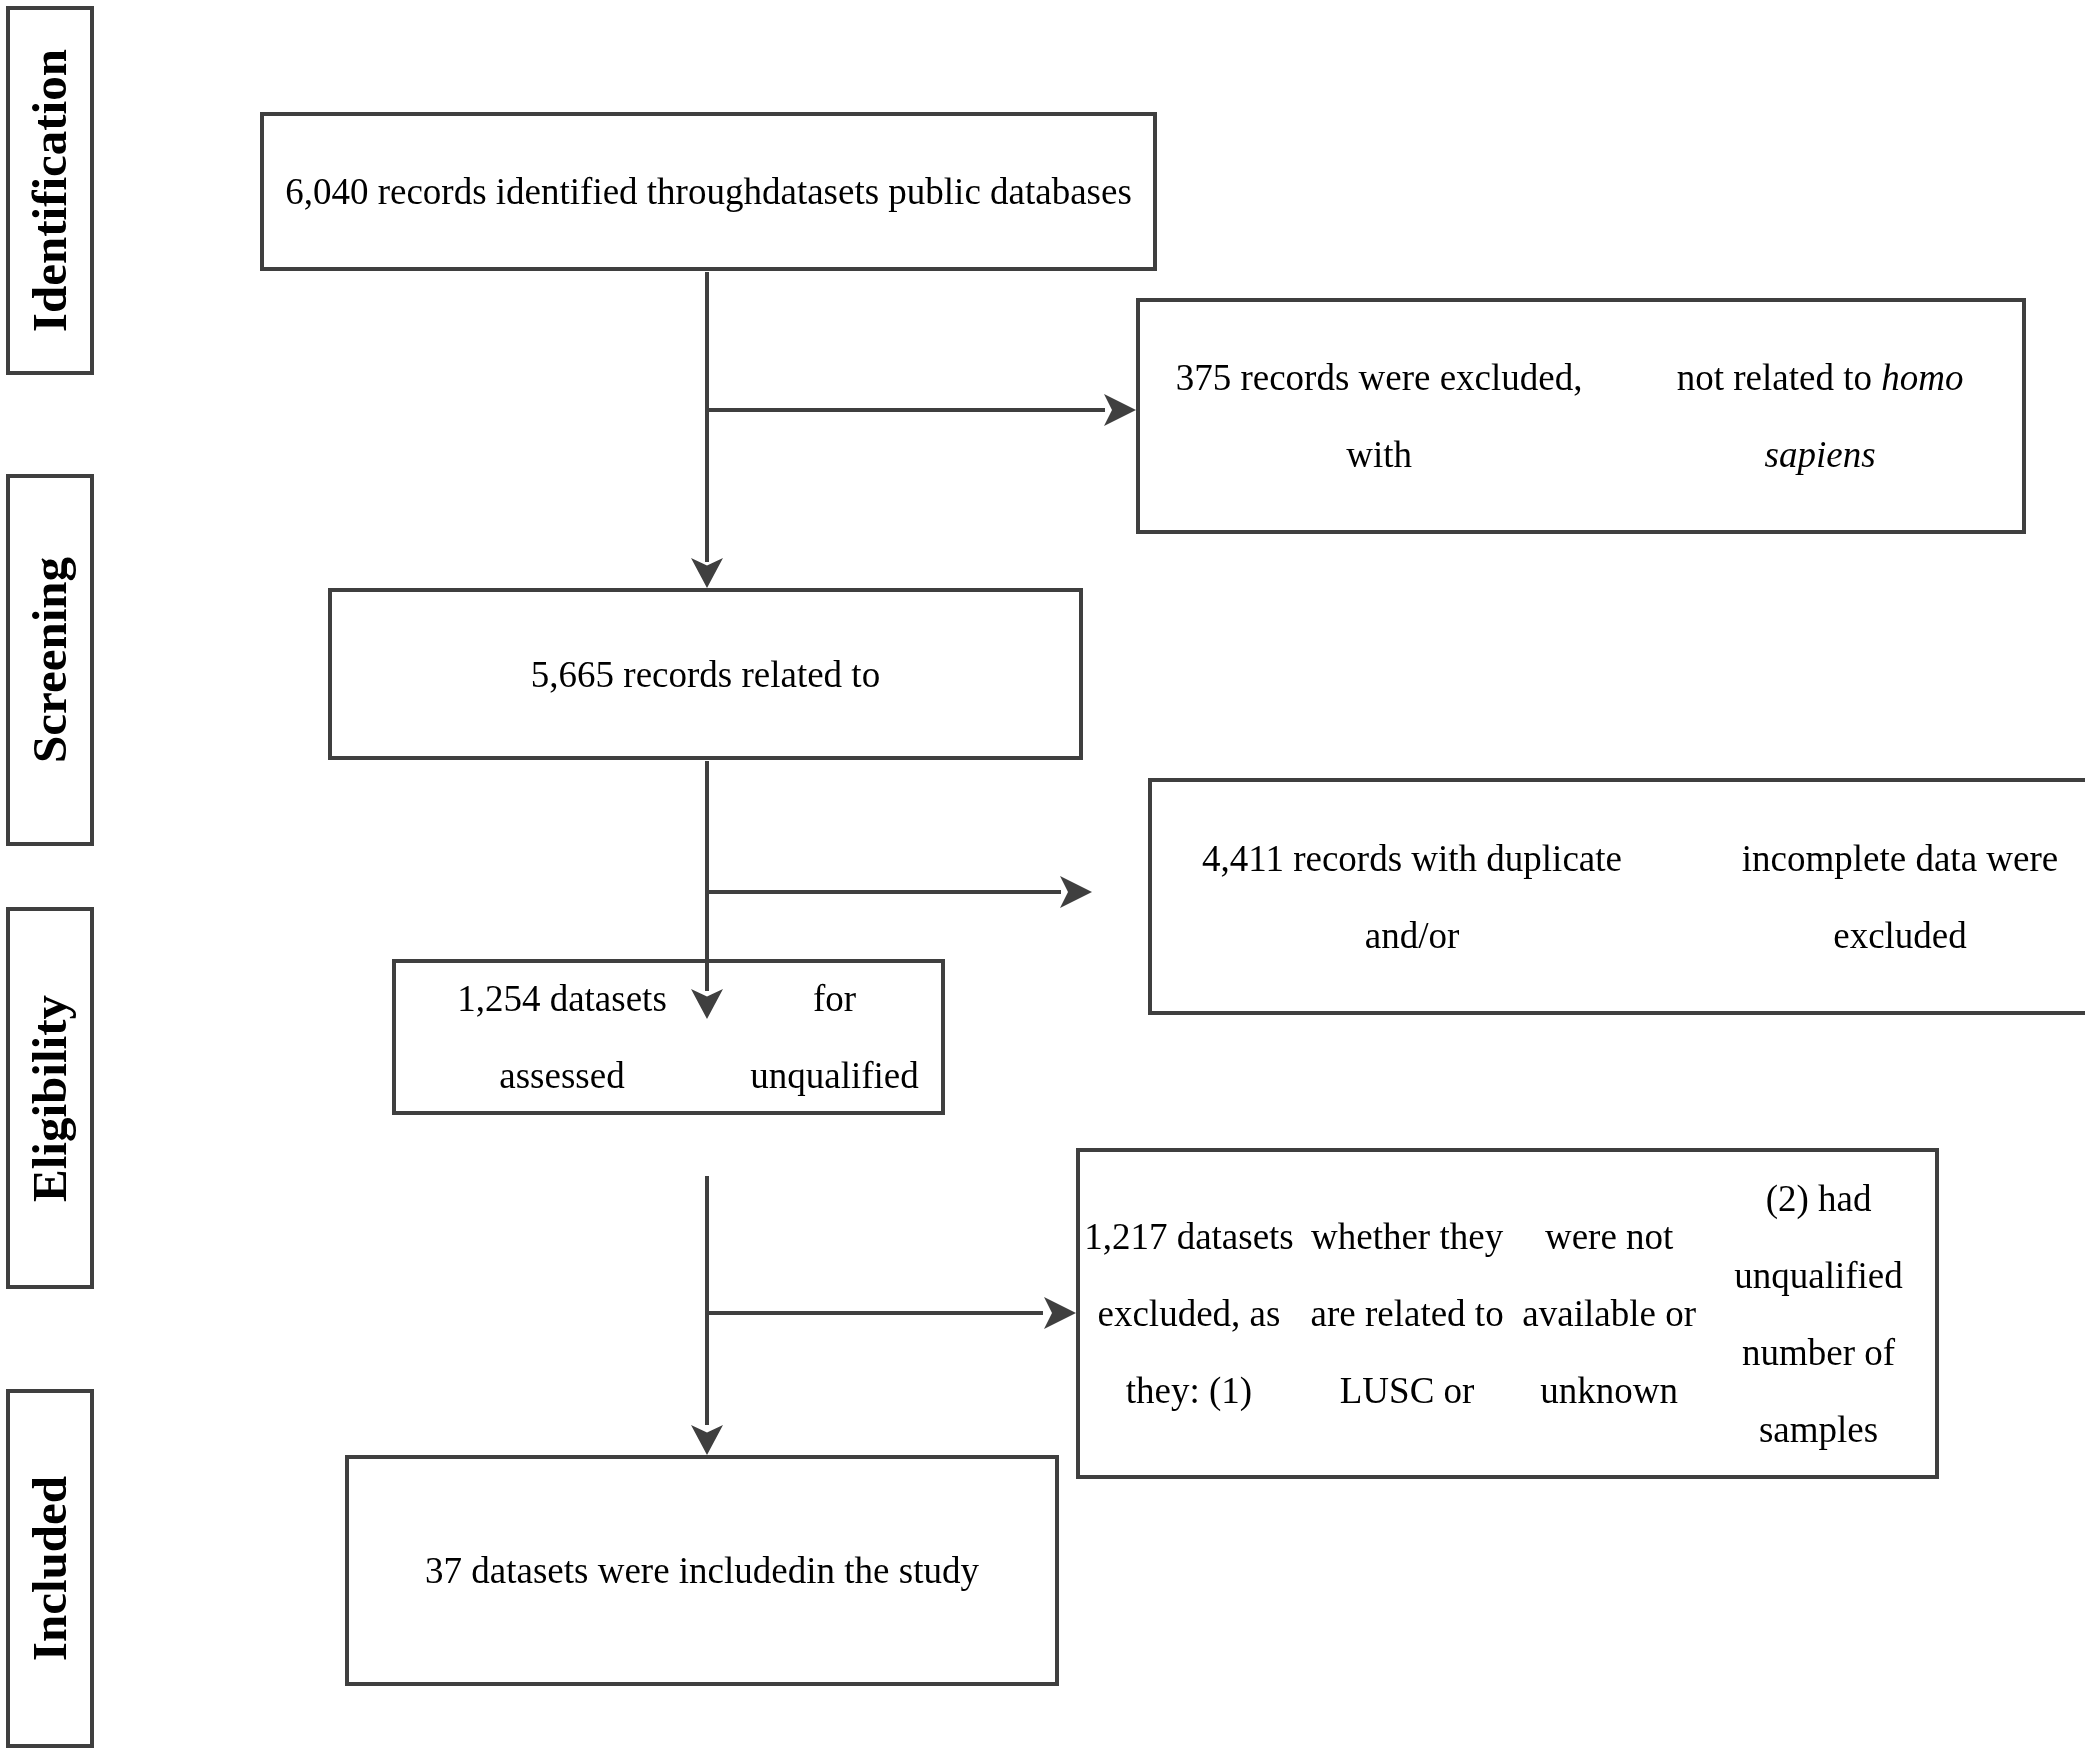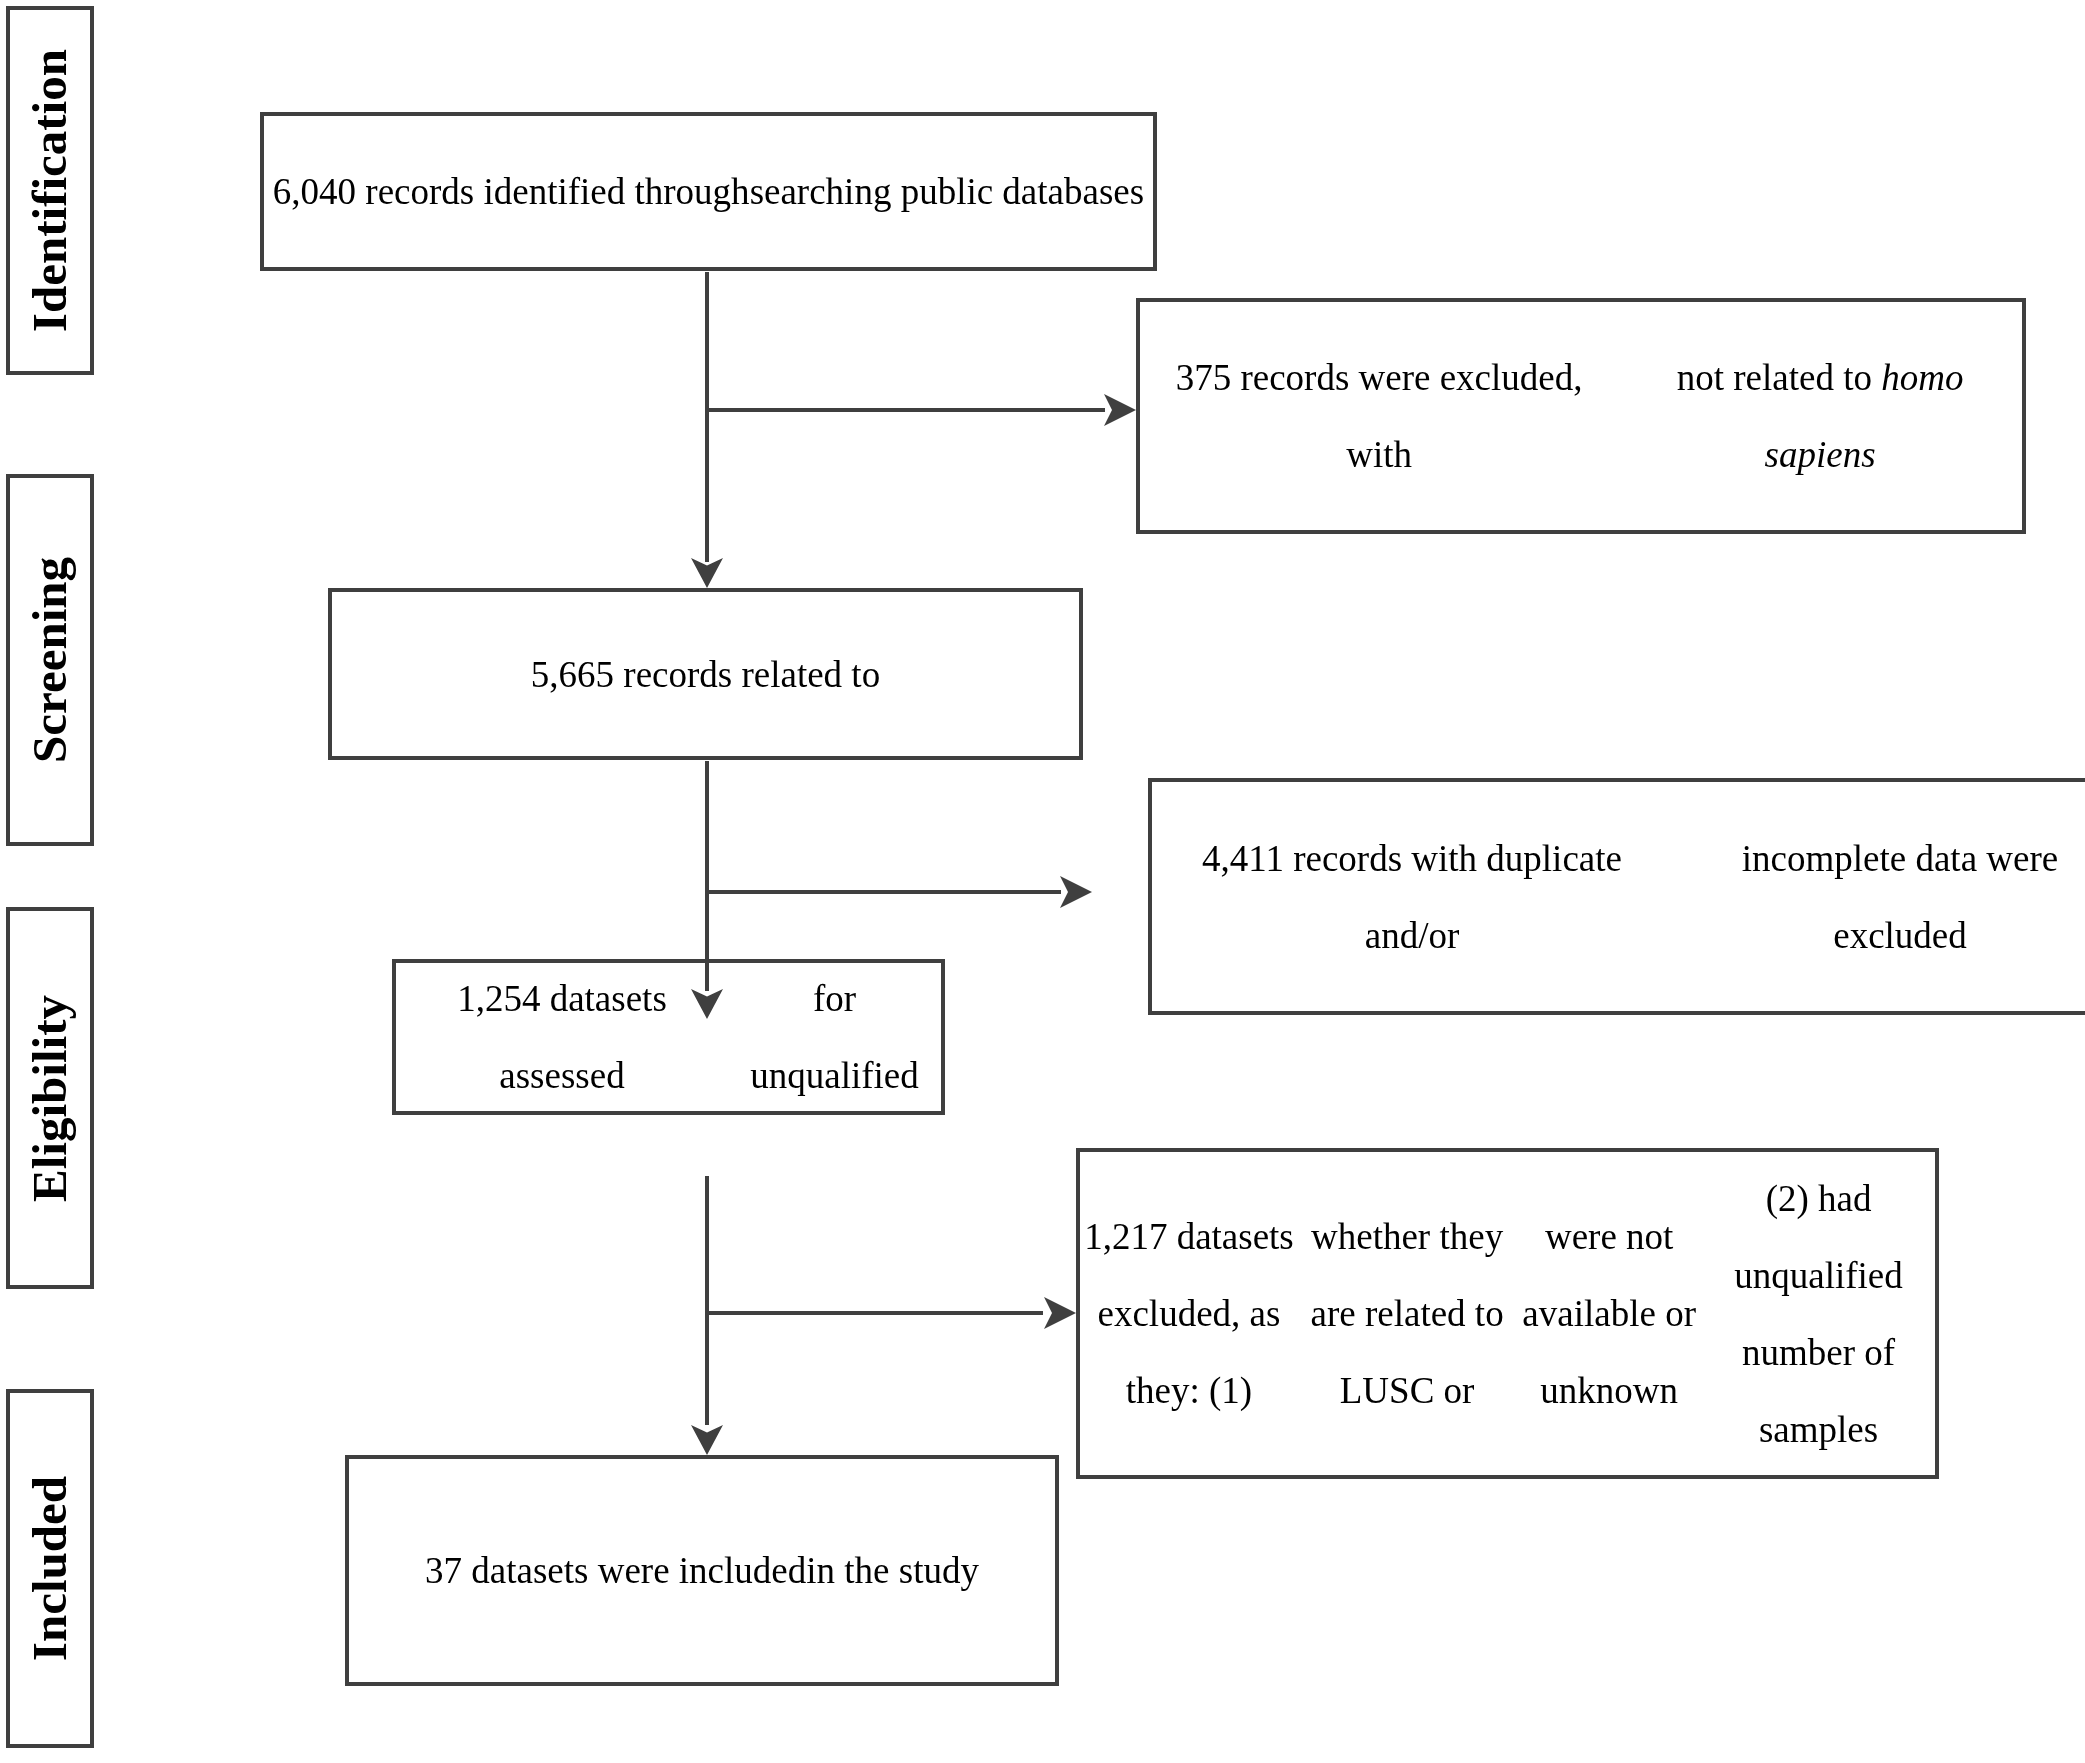--- a/index.html
+++ b/index.html
@@ -89,21 +89,21 @@
   </div>
   <div class="stage" style="top:907px;height:382px">
     <span class="stage-label">Eligibility</span>
   </div>
   <div class="stage" style="top:1389px;height:359px">
     <span class="stage-label">Included</span>
   </div>
 
   <div class="box" style="left:260px;top:112px;width:897px;height:159px">
       <div><span>6,040 records identified through</span></div>
-      <div><span>searching public databases</span></div>
+      <div><span>datasets public databases</span></div>
     </div>
 
   <div class="box" style="left:1136px;top:298px;width:890px;height:236px">
       <div><span>375 records were excluded, with</span></div>
       <div><span>not related to </span><i>homo sapiens</i></div>
     </div>
 
   <div class="box" style="left:328px;top:588px;width:755px;height:172px">
       <div><span>5,665 records related to</span></div>
     </div>

